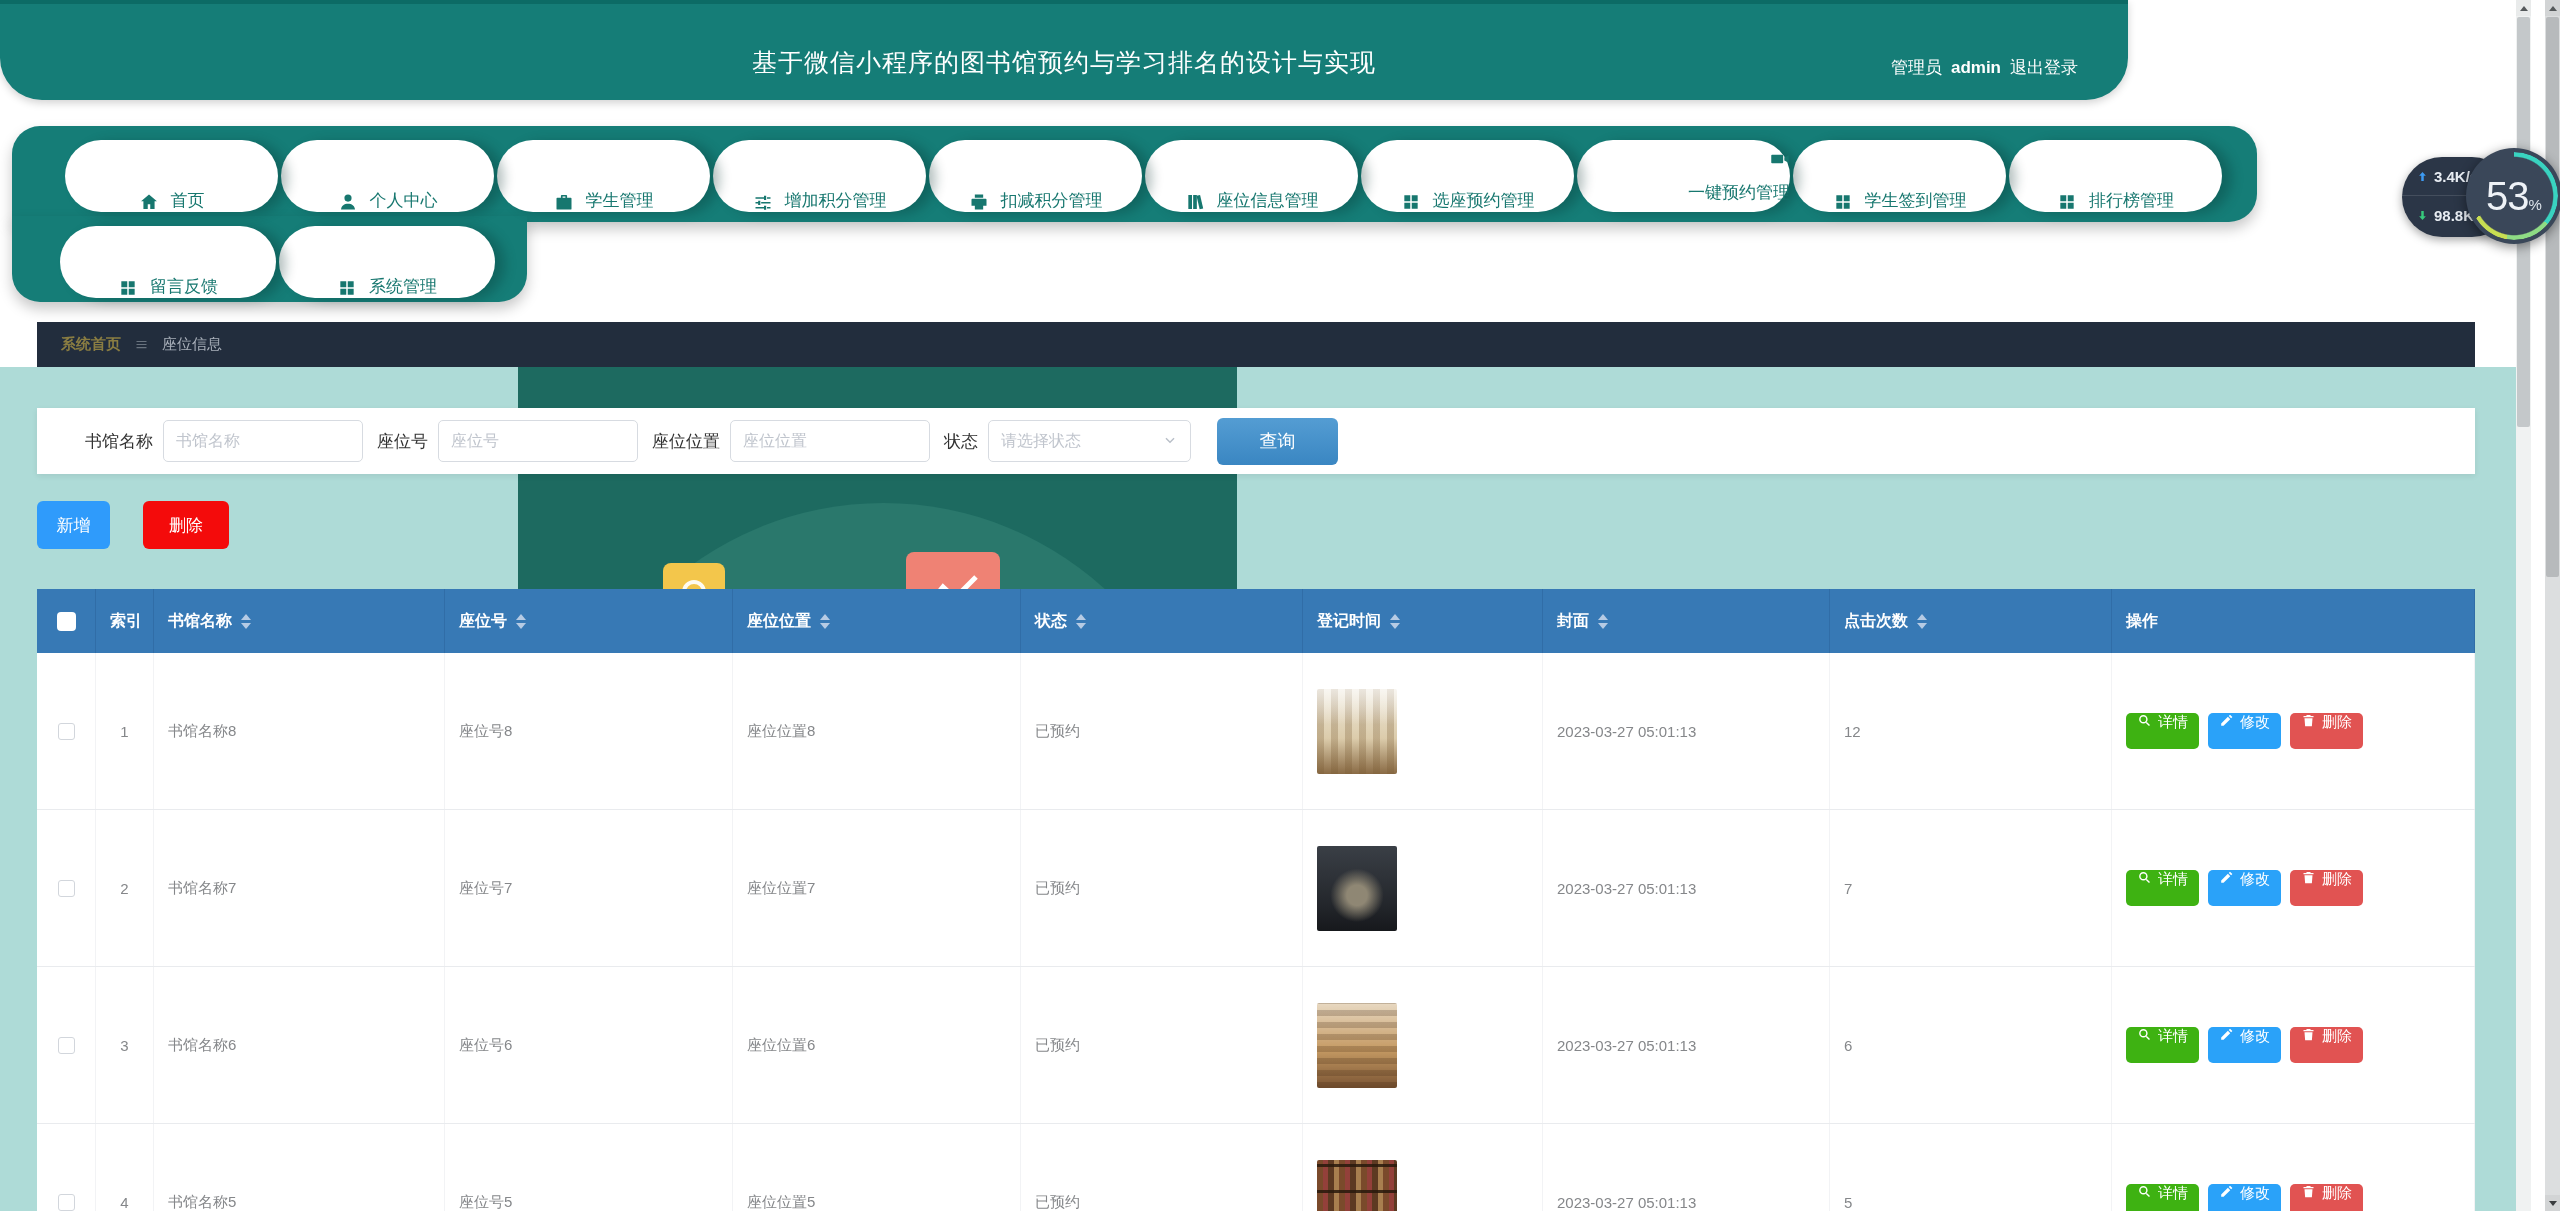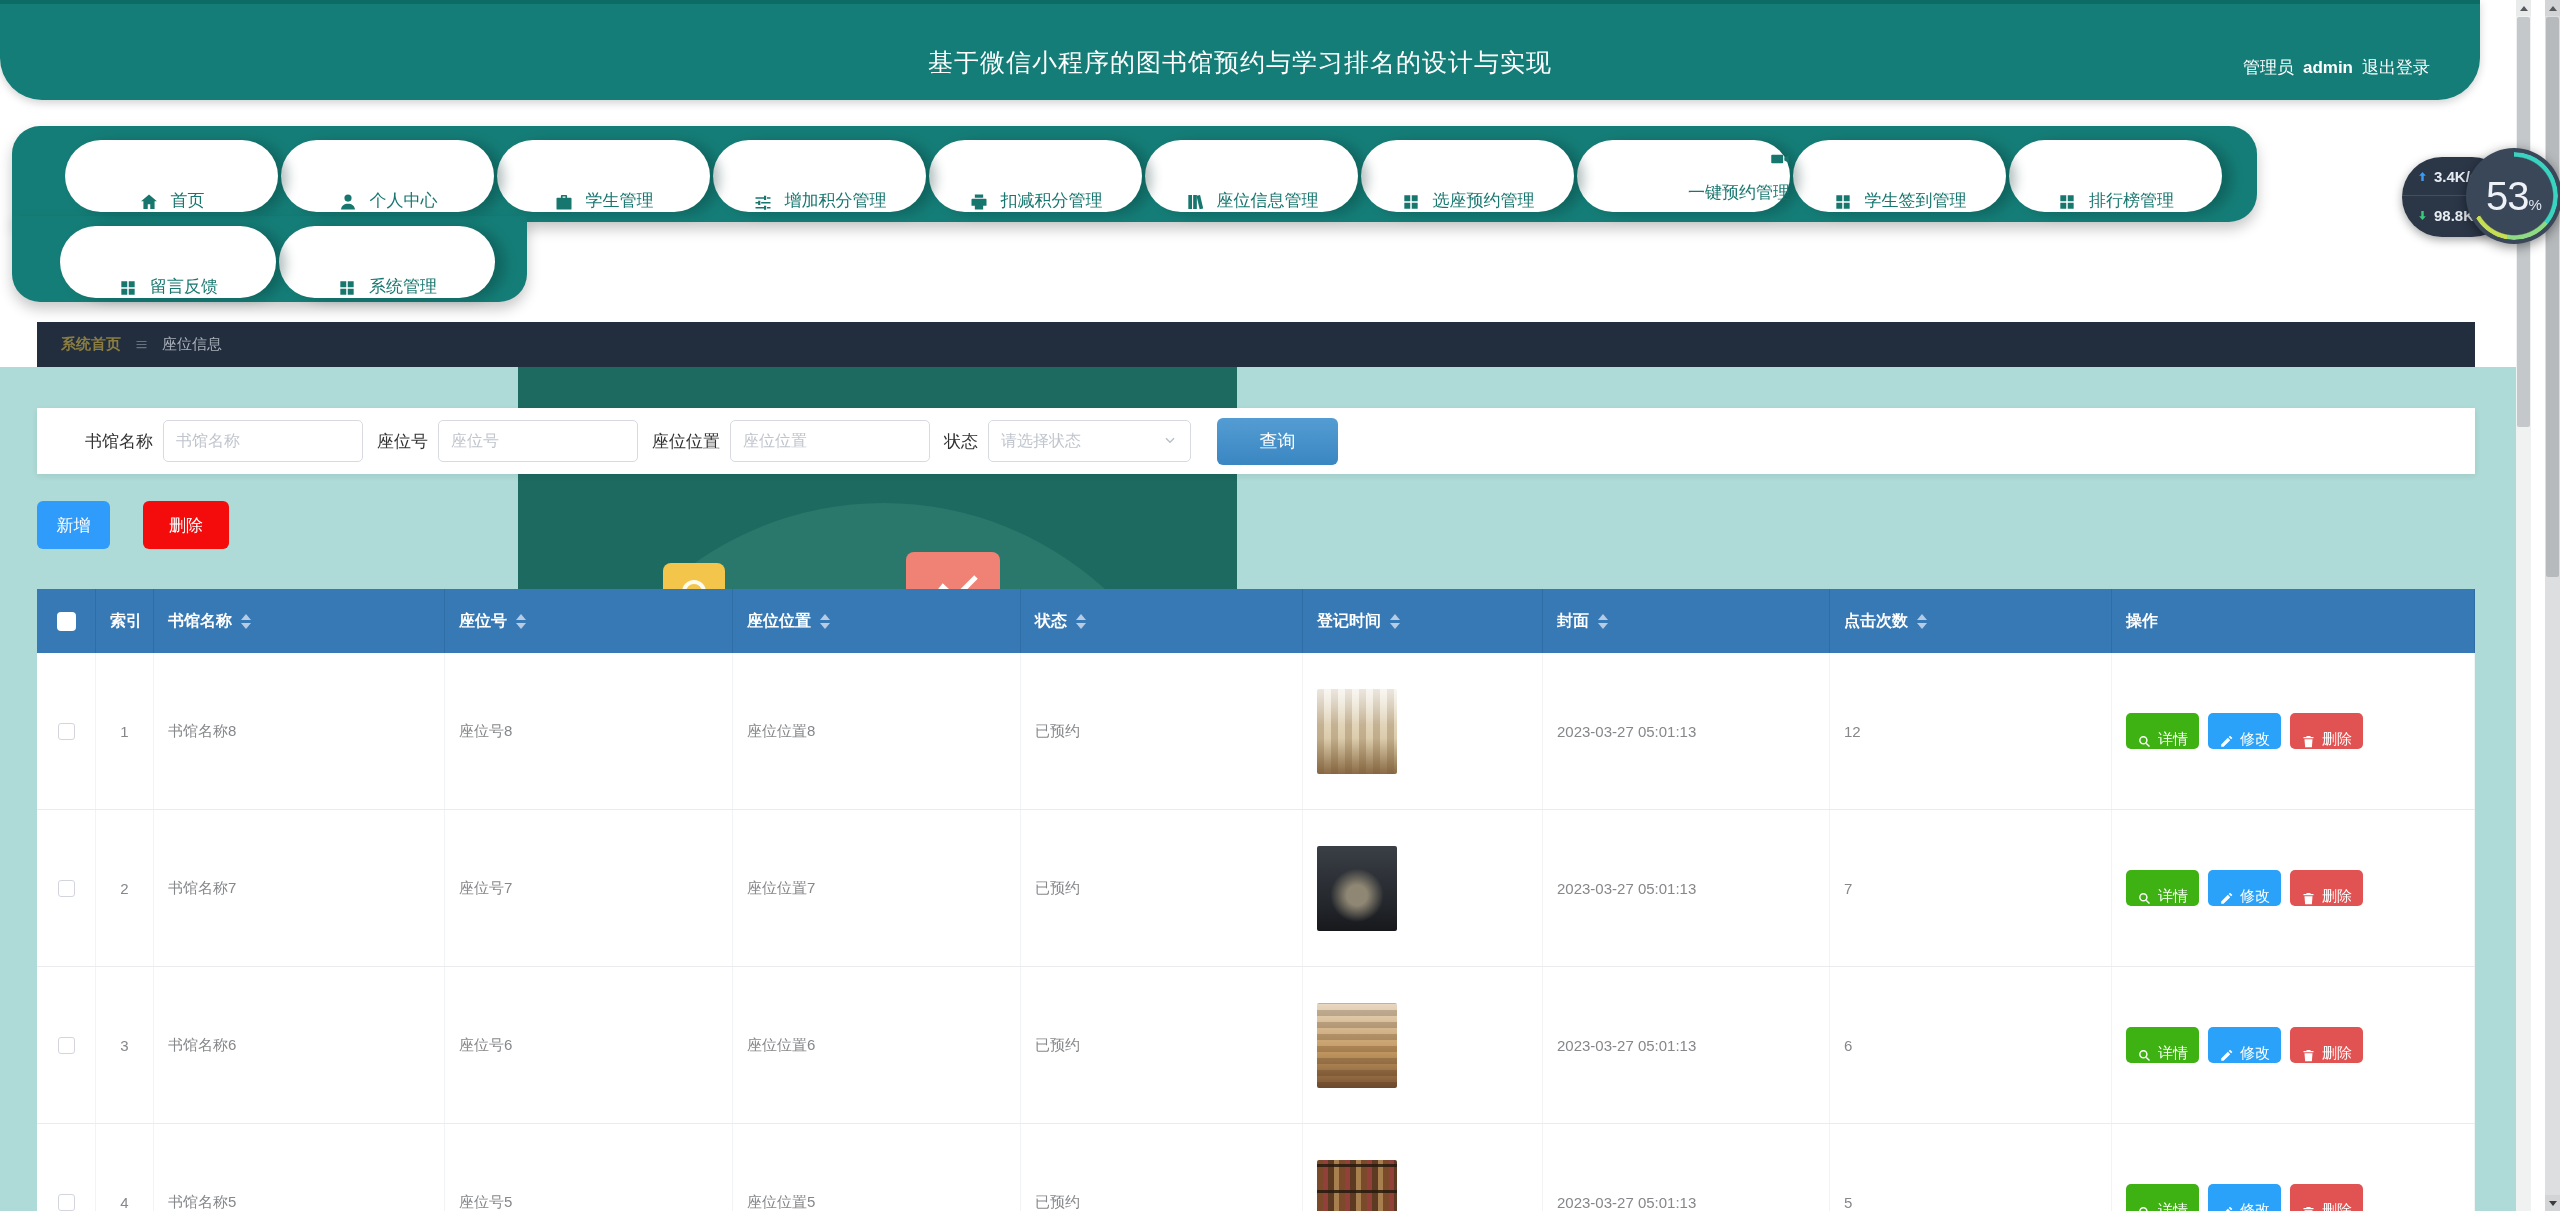--- a/index.html
+++ b/index.html
@@ -5,21 +5,21 @@
   * { margin:0; padding:0; box-sizing:border-box; }
   html,body { width:2560px; height:1211px; }
   body {
     position:relative; overflow:hidden; background:#fff;
     font-family:"Liberation Sans","DejaVu Sans",sans-serif;
   }
   svg { display:block; }
 
   
   .app-header{
-    position:absolute; left:0; top:0; width:2480px; height:100px;
+    position:absolute; left:0; top:0; width:2128px; height:100px;
     background:#157d77; border-top:4px solid #0c6b65;
     border-radius:0 0 42px 42px;
     display:flex; align-items:center; justify-content:center;
     box-shadow:0 3px 8px rgba(0,0,0,.18); z-index:5;
   }
   .app-title{ color:#fff; font-size:25px; margin-top:20px; letter-spacing:1px; }
   .user-info{ position:absolute; right:50px; top:52px; color:#fff; font-size:17px; display:flex; gap:9px; align-items:center;}
   .uname{ font-weight:bold; }
   .logout{ cursor:pointer; }
 
@@ -101,21 +101,21 @@
   .cover-2{ background:
       radial-gradient(circle at 50% 58%, #8f8774 0 16%, rgba(0,0,0,0) 42%),
       linear-gradient(180deg,#3a3f46,#23262b 70%,#16181c); }
   .cover-3{ background:
       repeating-linear-gradient(0deg, rgba(60,35,15,.22) 0 6px, rgba(0,0,0,0) 6px 12px),
       linear-gradient(180deg,#e8d9c2,#c59a63 55%,#7a5433); }
   .cover-4{ background:
       repeating-linear-gradient(0deg, rgba(40,25,12,.85) 0 3px, rgba(0,0,0,0) 3px 26px),
       repeating-linear-gradient(90deg,#7a4a2b 0 6px,#93403a 6px 11px,#5d3a22 11px 17px,#a87f4f 17px 22px); }
   .td-actions{ gap:9px; }
-  .abtn{ display:flex; align-items:flex-end; gap:6px; height:36px; padding:0 11px; border:none; border-radius:5px;
+  .abtn{ display:flex; align-items:flex-start; gap:6px; height:36px; padding:0 11px; border:none; border-radius:5px;
     color:#fff; font-size:15px; cursor:pointer; font-family:inherit; }
   .abtn svg{ width:15px; height:15px; }
   .abtn .ic{ display:flex; }
   .abtn-green{ background:#3eb212; } .abtn-blue{ background:#2aa2f9; } .abtn-red{ background:#e15352; }
 
   
   .monitor{ position:absolute; left:2402px; top:148px; z-index:60; }
   .mon-pill{ position:absolute; left:0; top:9px; width:110px; height:80px; background:#2b3647; border-radius:40px;
     box-shadow:0 3px 10px rgba(0,0,0,.35); overflow:hidden; }
   .mon-row{ height:39px; display:flex; align-items:center; padding-left:14px; gap:5px;

